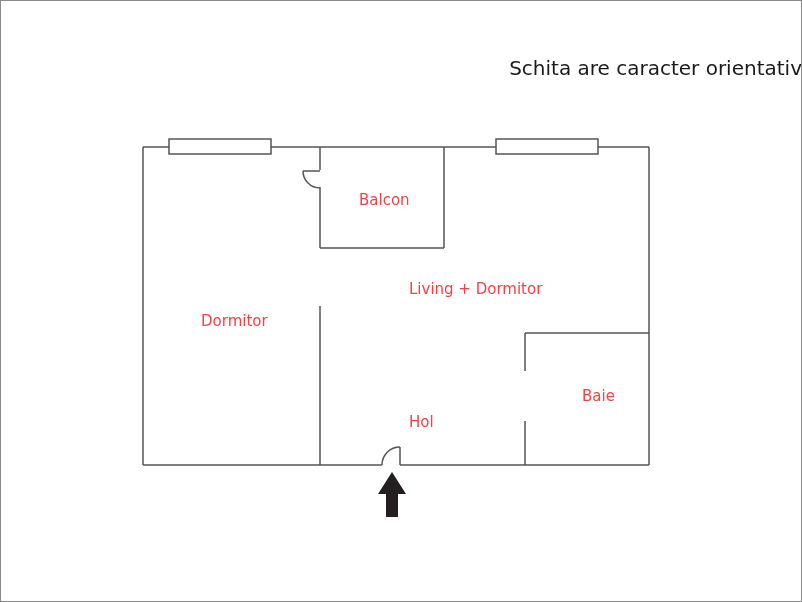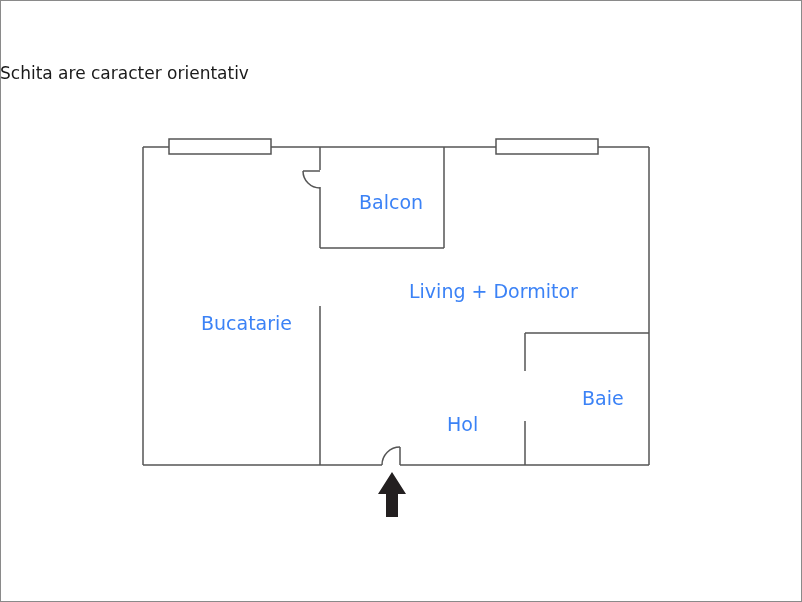--- a/index.html
+++ b/index.html
@@ -1,20 +1,20 @@
 <!DOCTYPE html>
 <html><head>
 <meta charset="utf-8">
 <style>
   html, body { margin:0; padding:0; background:#ffffff; }
   body { width:802px; height:602px; position:relative; overflow:hidden; font-family:"DejaVu Sans","Liberation Sans",sans-serif; }
   .frame { position:absolute; left:0; top:0; width:800px; height:600px; border:1px solid #8a8a8a; }
   svg { position:absolute; left:0; top:0; }
-  .label { position:absolute; color:#3b82f6; font-size:19px; white-space:nowrap; }
-  .title { position:absolute; top:63px; left:0; width:802px; text-align:left; font-size:17px; color:#1a1a1a; }
+  .label { position:absolute; color:#ef4444; font-size:15px; white-space:nowrap; }
+  .title { position:absolute; top:56px; left:0; width:802px; text-align:right; font-size:20px; color:#1a1a1a; }
 </style>
 </head>
 <body>
 
 <div class="frame"></div>
 
 <div class="title">Schita are caracter orientativ</div>
 
 <svg width="802" height="602">
   <g stroke="#555" stroke-width="1.5" fill="none">
@@ -44,15 +44,15 @@
 
     <rect x="169" y="139" width="102" height="15" fill="#fff"></rect>
     <rect x="496" y="139" width="102" height="15" fill="#fff"></rect>
   </g>
 
   <polygon points="392,472 406,494 398,494 398,517 386,517 386,494 378,494" fill="#231f20"></polygon>
 </svg>
 
 <div class="label" style="left:359px;top:191px;">Balcon</div>
 <div class="label" style="left:409px;top:280px;">Living + Dormitor</div>
-<div class="label" style="left:201px;top:312px;">Bucatarie</div>
+<div class="label" style="left:201px;top:312px;">Dormitor</div>
 <div class="label" style="left:582px;top:387px;">Baie</div>
-<div class="label" style="left:409px;top:413px;margin-left:38px;">Hol</div>
+<div class="label" style="left:409px;top:413px;">Hol</div>
 
 </body></html>

